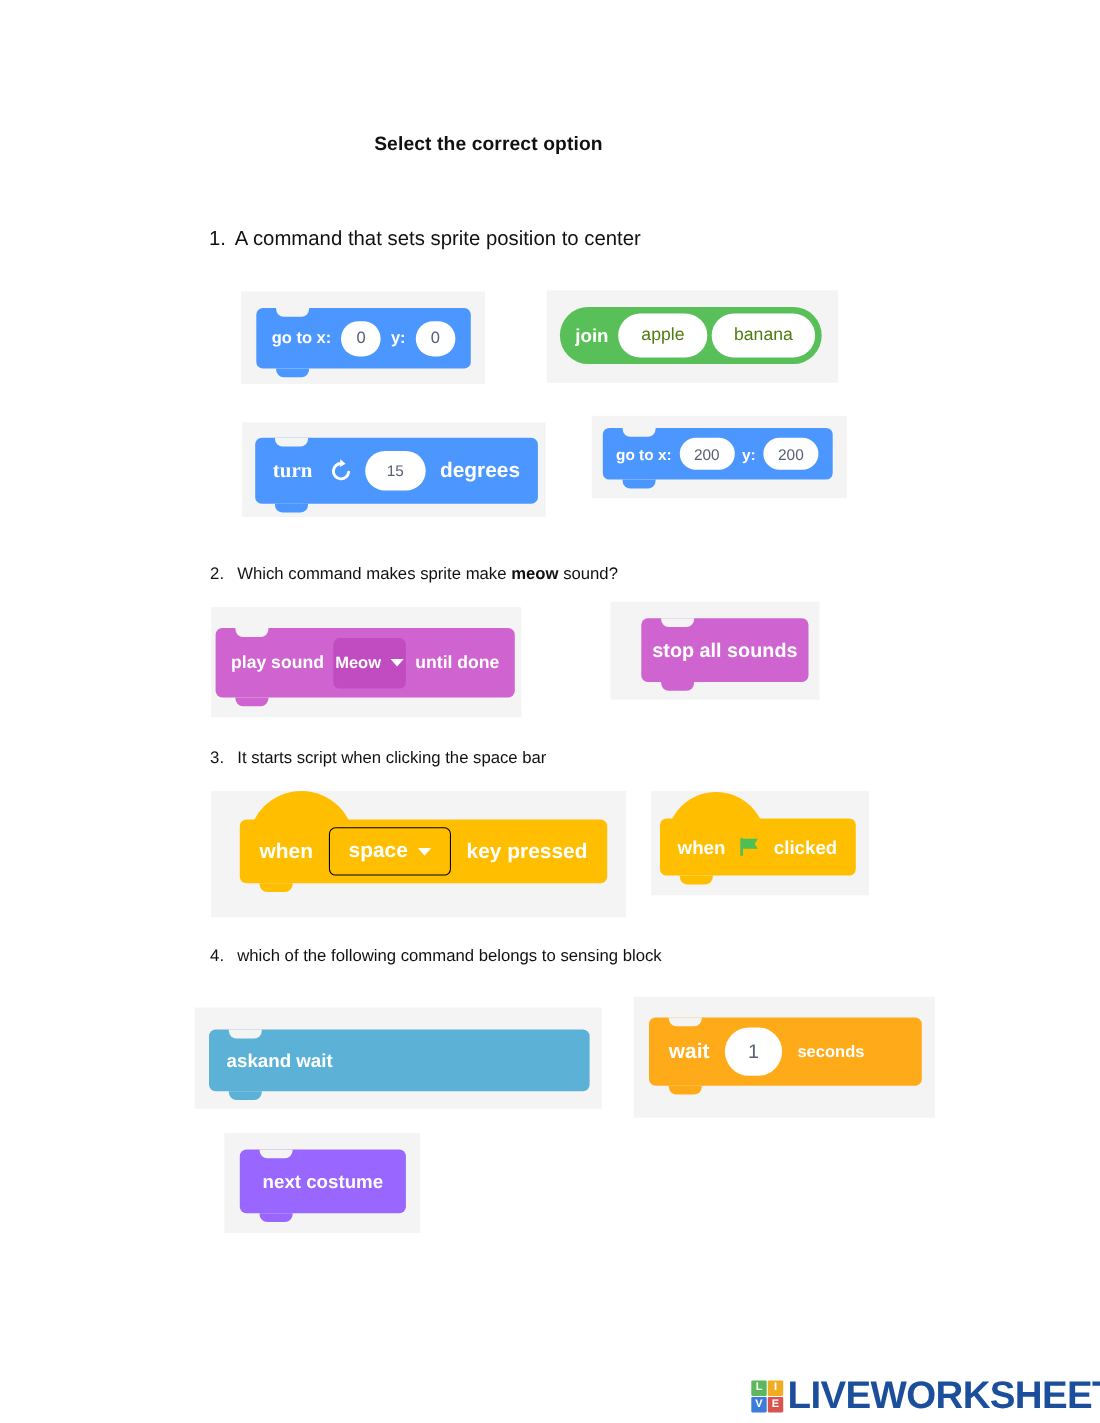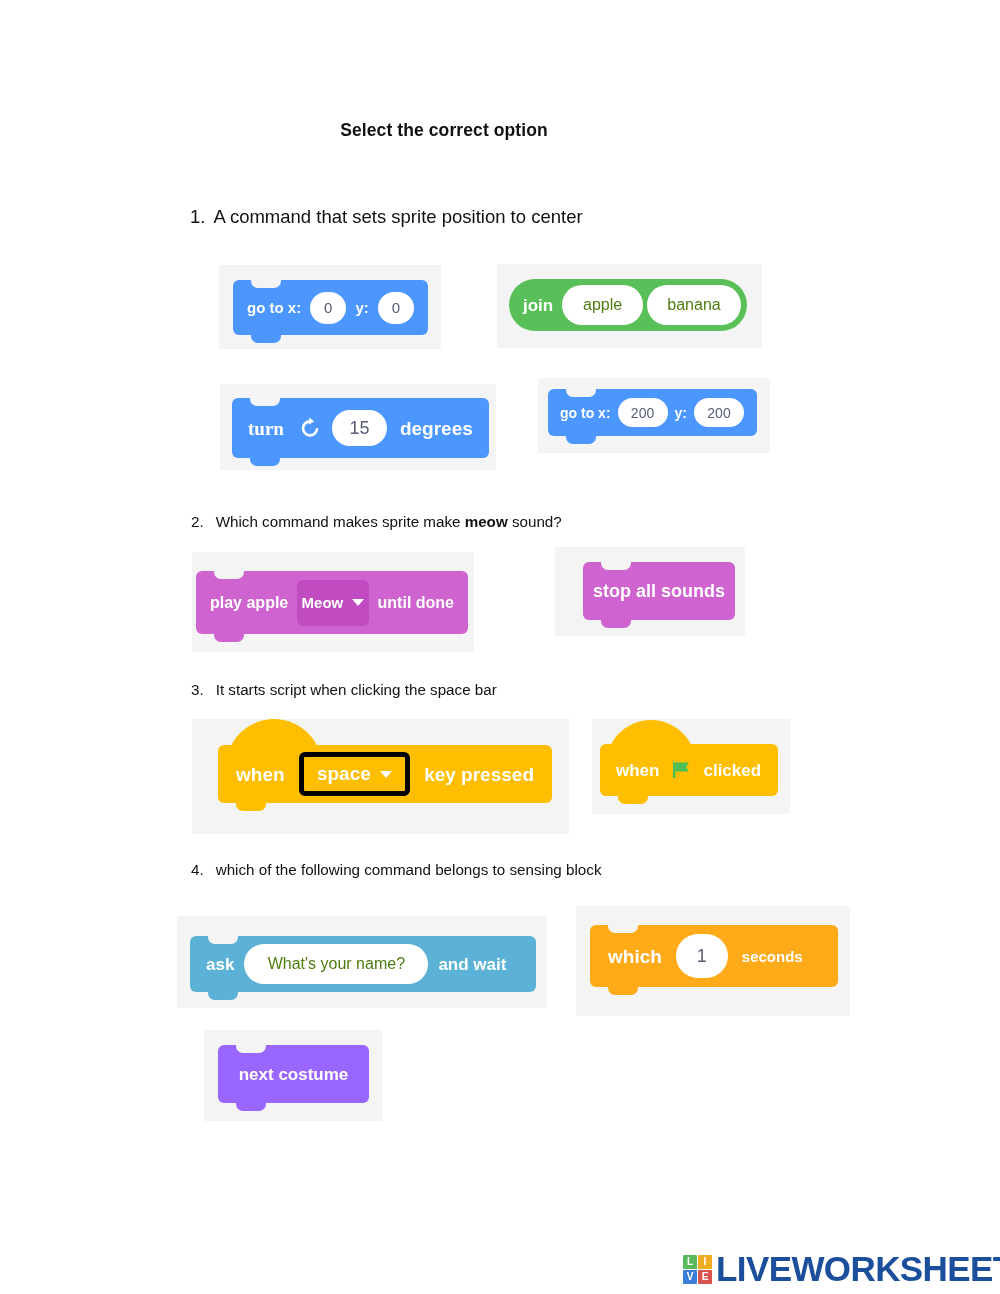--- a/index.html
+++ b/index.html
@@ -228,21 +228,21 @@
 <div class="blk stack" style="left:232px; top:398px; width:257px; height:60px; background:#4c97ff; padding:0 16px;">
   <span class="notch"></span>
   <span class="bump" style="background:#4c97ff;"></span>
   <span class="blk-label" style="font-size:19px;font-family:Liberation Serif, serif;">turn</span>
   <span style="margin:0 10px 0 14px; display:flex;">
     <svg width="24" height="24" viewBox="0 0 24 24" aria-hidden="true">
       <path d="M12.2 5.4 A7 7 0 1 0 19 13.2" fill="none" stroke="#ffffff" stroke-width="2.6" stroke-linecap="round"></path>
       <path d="M11.4 1.6 L16.1 5.6 L10.9 8.6 Z" fill="#ffffff"></path>
     </svg>
   </span>
-  <span class="oval-input oval-num" style="width:55px; height:36px; font-size:18px; margin-right:13px;">15</span>
+  <span class="oval-input oval-num" style="width:55px; height:36px; font-size:14px; margin-right:13px;">15</span>
   <span class="blk-label" style="font-size:19px;">degrees</span>
 </div>
 
 <div class="plate" style="left:538px; top:378px; width:232px; height:75px;"></div>
 <div class="blk stack" style="left:548px; top:389px; width:209px; height:47px; background:#4c97ff; padding:0 12px;">
   <span class="notch"></span>
   <span class="bump" style="background:#4c97ff;"></span>
   <span class="blk-label" style="font-size:14px;">go to x:</span>
   <span class="oval-input oval-num" style="width:50px; height:29px; margin:0 7px; font-size:14px;">200</span>
   <span class="blk-label" style="font-size:14px;">y:</span>
@@ -251,21 +251,21 @@
 
 <div class="question q2">
   <span class="q-num">2.</span>
   <span class="q-text"><span>Which command makes sprite make </span><b>meow</b><span> sound?</span></span>
 </div>
 
 <div class="plate" style="left:192px; top:552px; width:282px; height:100px;"></div>
 <div class="blk stack" style="left:196px; top:571px; width:272px; height:63px; background:#cf63cf; padding:0 14px;">
   <span class="notch"></span>
   <span class="bump" style="background:#cf63cf;"></span>
-  <span class="blk-label" style="font-size:16px;">play apple</span>
+  <span class="blk-label" style="font-size:16px;">play sound</span>
   <span class="dropdown" style="background:#c14cc1; width:87px; height:46px; margin:0 9px;">
     <span style="font-size:15px;">Meow</span>
     <span class="dd-arrow"></span>
   </span>
   <span class="blk-label" style="font-size:16px;">until done</span>
 </div>
 
 <div class="plate" style="left:555px; top:547px; width:190px; height:89px;"></div>
 <div class="blk stack" style="left:583px; top:562px; width:152px; height:58px; background:#cf63cf; padding:0 16px; justify-content:center;">
   <span class="notch"></span>
@@ -276,21 +276,21 @@
 <div class="question q3">
   <span class="q-num">3.</span>
   <span class="q-text">It starts script when clicking the space bar</span>
 </div>
 
 <div class="plate" style="left:192px; top:719px; width:377px; height:115px;"></div>
 <div class="blk hat" style="left:218px; top:745px; width:334px; height:58px; background:#ffbf00; padding:0 18px;">
   <span class="hat-dome" style="background:#ffbf00;"></span>
   <span class="bump" style="background:#ffbf00;"></span>
   <span class="blk-label" style="font-size:19px; position:relative; z-index:2;">when</span>
-  <span class="dropdown" style="background:#ffbf00; border:5px solid #000000; width:116px; height:44px; margin:0 14px; position:relative; z-index:2;">
+  <span class="dropdown" style="background:#ffbf00; border:1px solid #000000; width:116px; height:44px; margin:0 14px; position:relative; z-index:2;">
     <span style="font-size:19px;">space</span>
     <span class="dd-arrow"></span>
   </span>
   <span class="blk-label" style="font-size:19px; position:relative; z-index:2;">key pressed</span>
 </div>
 
 <div class="plate" style="left:592px; top:719px; width:198px; height:95px;"></div>
 <div class="blk hat" style="left:600px; top:744px; width:178px; height:52px; background:#ffbf00; padding:0 16px;">
   <span class="hat-dome" style="background:#ffbf00; top:-24px; left:6px; width:90px; height:48px;"></span>
   <span class="bump" style="background:#ffbf00;"></span>
@@ -307,29 +307,28 @@
 <div class="question q4">
   <span class="q-num">4.</span>
   <span class="q-text">which of the following command belongs to sensing block</span>
 </div>
 
 <div class="plate" style="left:177px; top:916px; width:370px; height:92px;"></div>
 <div class="blk stack" style="left:190px; top:936px; width:346px; height:56px; background:#5cb1d6; padding:0 16px;">
   <span class="notch"></span>
   <span class="bump" style="background:#5cb1d6;"></span>
   <span class="blk-label" style="font-size:17px;">ask</span>
-  <span class="oval-input oval-text" style="width:184px; height:40px; margin:0 10px;">What's your name?</span>
   <span class="blk-label" style="font-size:17px;">and wait</span>
 </div>
 
 <div class="plate" style="left:576px; top:906px; width:274px; height:110px;"></div>
 <div class="blk stack" style="left:590px; top:925px; width:248px; height:62px; background:#ffab19; padding:0 18px;">
   <span class="notch"></span>
   <span class="bump" style="background:#ffab19;"></span>
-  <span class="blk-label" style="font-size:19px;">which</span>
+  <span class="blk-label" style="font-size:19px;">wait</span>
   <span class="oval-input oval-num" style="width:52px; height:44px; margin:0 14px; font-size:18px;">1</span>
   <span class="blk-label" style="font-size:15px;">seconds</span>
 </div>
 
 <div class="plate" style="left:204px; top:1030px; width:178px; height:91px;"></div>
 <div class="blk stack" style="left:218px; top:1045px; width:151px; height:58px; background:#9966ff; padding:0 14px; justify-content:center;">
   <span class="notch"></span>
   <span class="bump" style="background:#9966ff;"></span>
   <span class="blk-label" style="font-size:17px;">next costume</span>
 </div>

